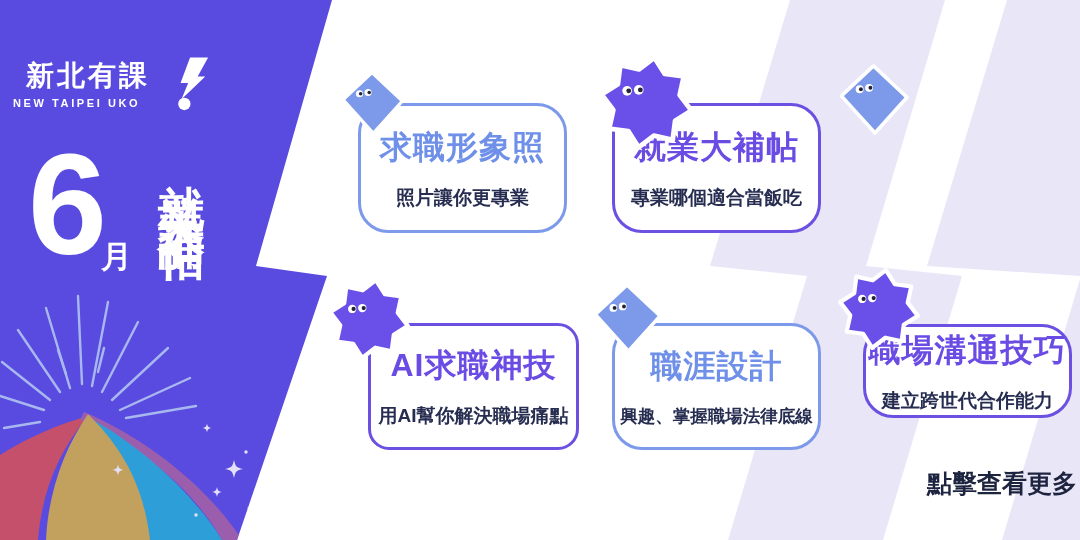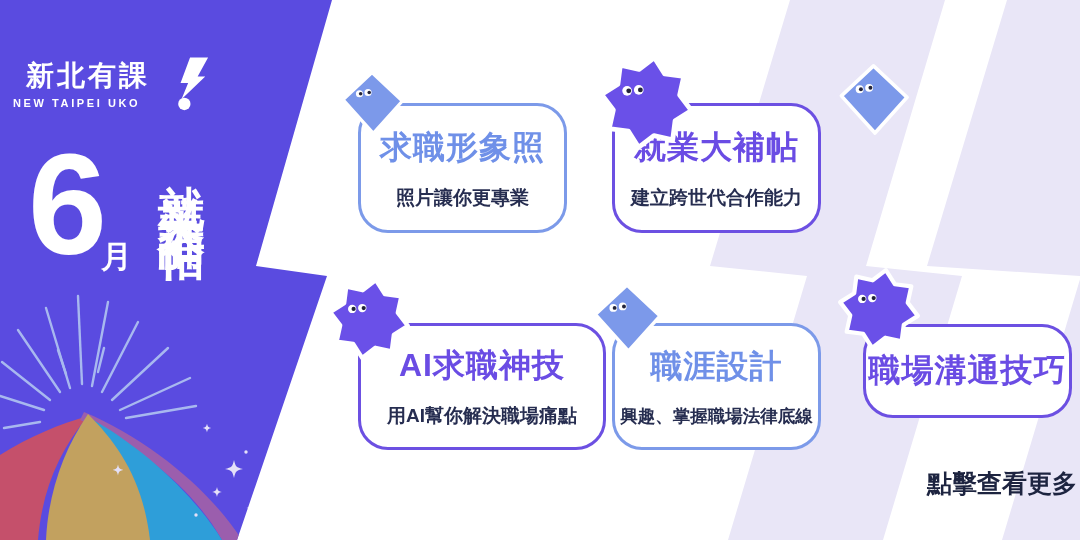--- a/index.html
+++ b/index.html
@@ -93,33 +93,34 @@
   <div class="month-num">6</div>
   <div class="month-unit">月</div>
   <div class="v-title">就業大補帖</div>
 
   <div class="card accent-blue" style="left:358px;top:103px;width:209px;height:130px;">
     <div class="card-title">求職形象照</div>
     <div class="card-sub">照片讓你更專業</div>
   </div>
   <div class="card accent-purple" style="left:612px;top:103px;width:209px;height:130px;">
     <div class="card-title">就業大補帖</div>
-    <div class="card-sub">建立跨世代合作能力</div>
+    <div class="card-sub">專業哪個適合當飯吃</div>
   </div>
 
-  <div class="card accent-purple" style="left:358px;top:323px;width:248px;height:127px;">
+  <div class="card accent-purple" style="left:368px;top:323px;width:211px;height:127px;border-radius:21px;">
     <div class="card-title">AI求職神技</div>
     <div class="card-sub">用AI幫你解決職場痛點</div>
   </div>
   <div class="card accent-blue" style="left:612px;top:323px;width:209px;height:127px;justify-content:center;">
     <div class="card-title">職涯設計</div>
     <div class="card-sub long">興趣、掌握職場法律底線</div>
   </div>
   <div class="card accent-purple" style="left:863px;top:324px;width:209px;height:94px;">
     <div class="card-title">職場溝通技巧</div>
+    <div class="card-sub">建立跨世代合作能力</div>
   </div>
 
   <svg class="mascot" style="left:339px;top:70px;width:66px;height:66px;" viewBox="0 0 100 100">
     <polygon points="50,4 96,47 52,96 6,45" fill="#7C99EA" stroke="#ffffff" stroke-width="5" stroke-linejoin="round"></polygon>
     <circle cx="31" cy="36" r="5.4" fill="#ffffff"></circle>
       <circle cx="32.8" cy="36" r="2.7" fill="#23243a"></circle>
     <circle cx="44" cy="34" r="5.4" fill="#ffffff"></circle>
       <circle cx="45.8" cy="34" r="2.7" fill="#23243a"></circle>
   </svg>
   <svg class="mascot" style="left:598px;top:54px;width:97px;height:97px;" viewBox="0 0 100 100">

